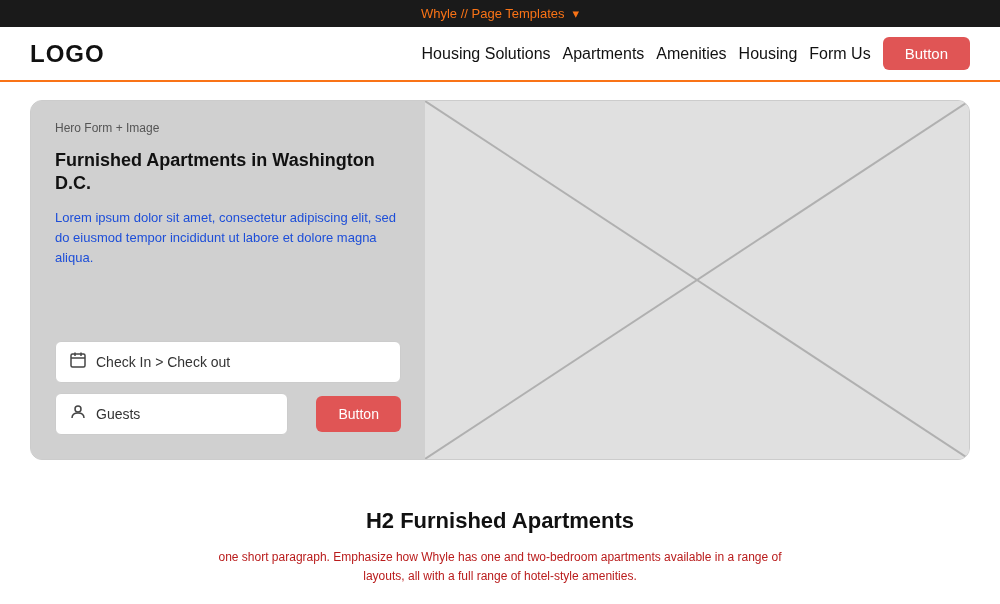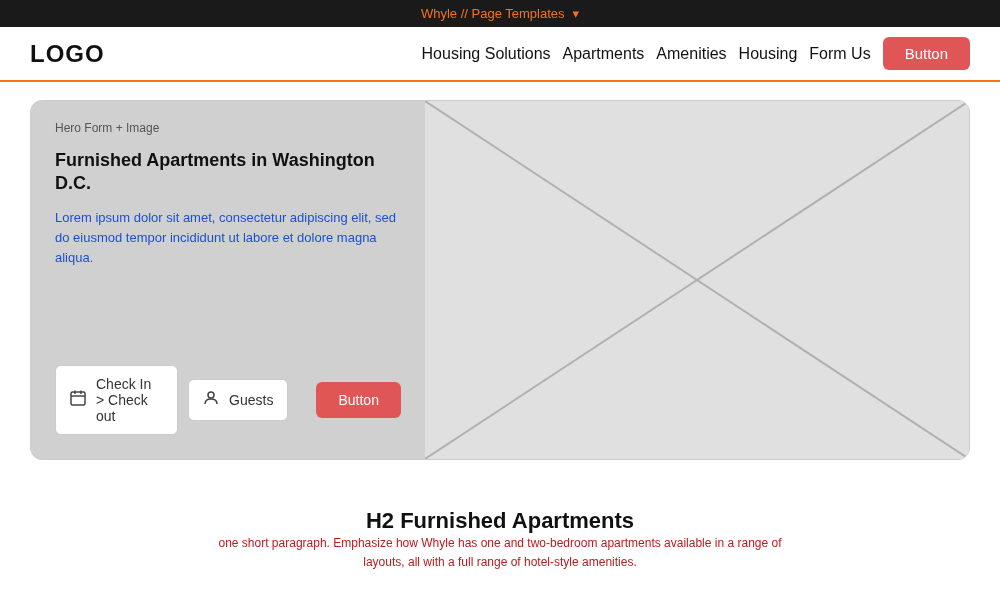--- a/index.html
+++ b/index.html
@@ -94,21 +94,21 @@
     .hero-desc {
       font-size: 13px;
       color: #1d4ed8;
       line-height: 1.55;
       margin-bottom: auto;
     }
 
     .hero-form {
       margin-top: 28px;
       display: flex;
-      flex-direction: row;
+      flex-direction: column;
       gap: 10px;
     }
 
     .checkin-field {
       background: #fff;
       border: 1px solid #ccc;
       border-radius: 6px;
       padding: 10px 14px;
       display: flex;
       align-items: center;
@@ -178,21 +178,21 @@
 
     
     .below-hero {
       text-align: center;
       padding: 30px 200px;
     }
     .below-hero h2 {
       font-size: 22px;
       font-weight: bold;
       color: #111;
-      margin-bottom: 0;
+      margin-bottom: 14px;
     }
     .below-hero p {
       font-size: 12px;
       color: #b91c1c;
       line-height: 1.6;
     }
   </style>
 </head>
 <body>
 

